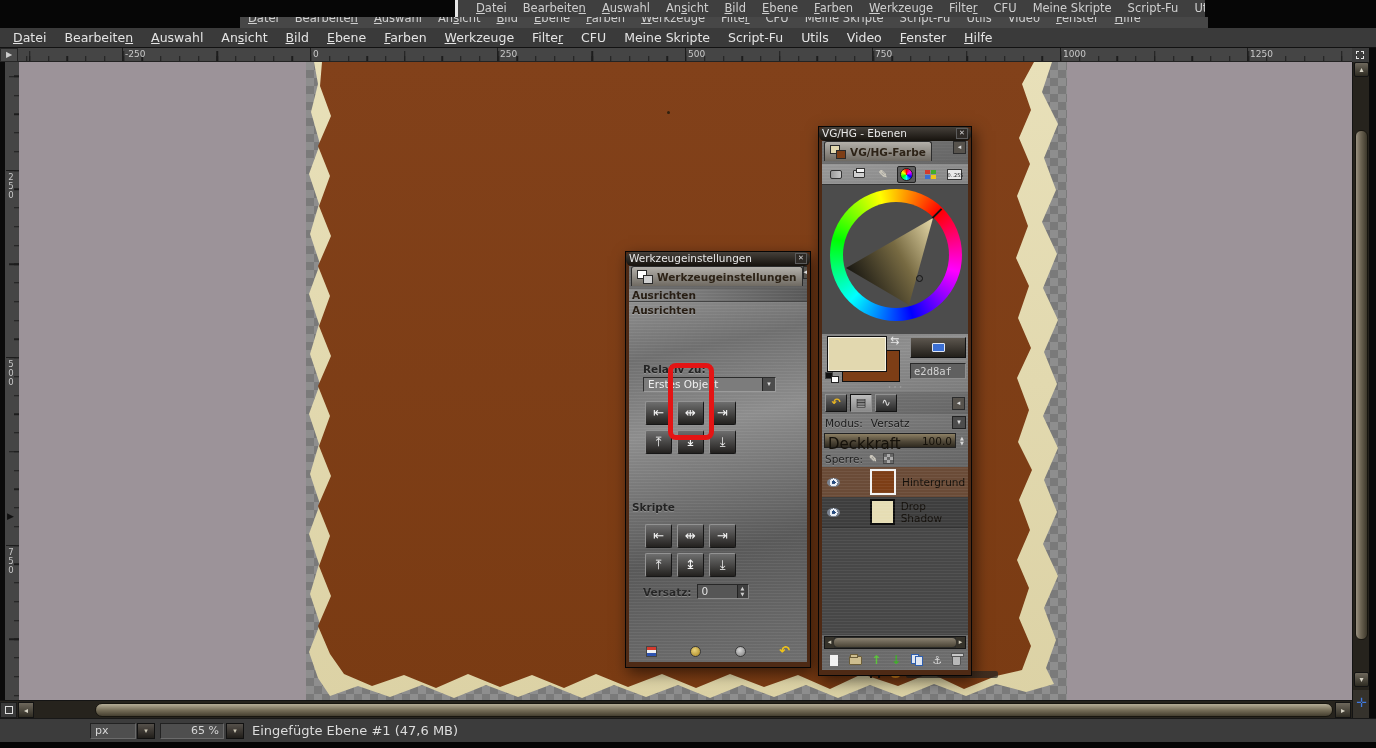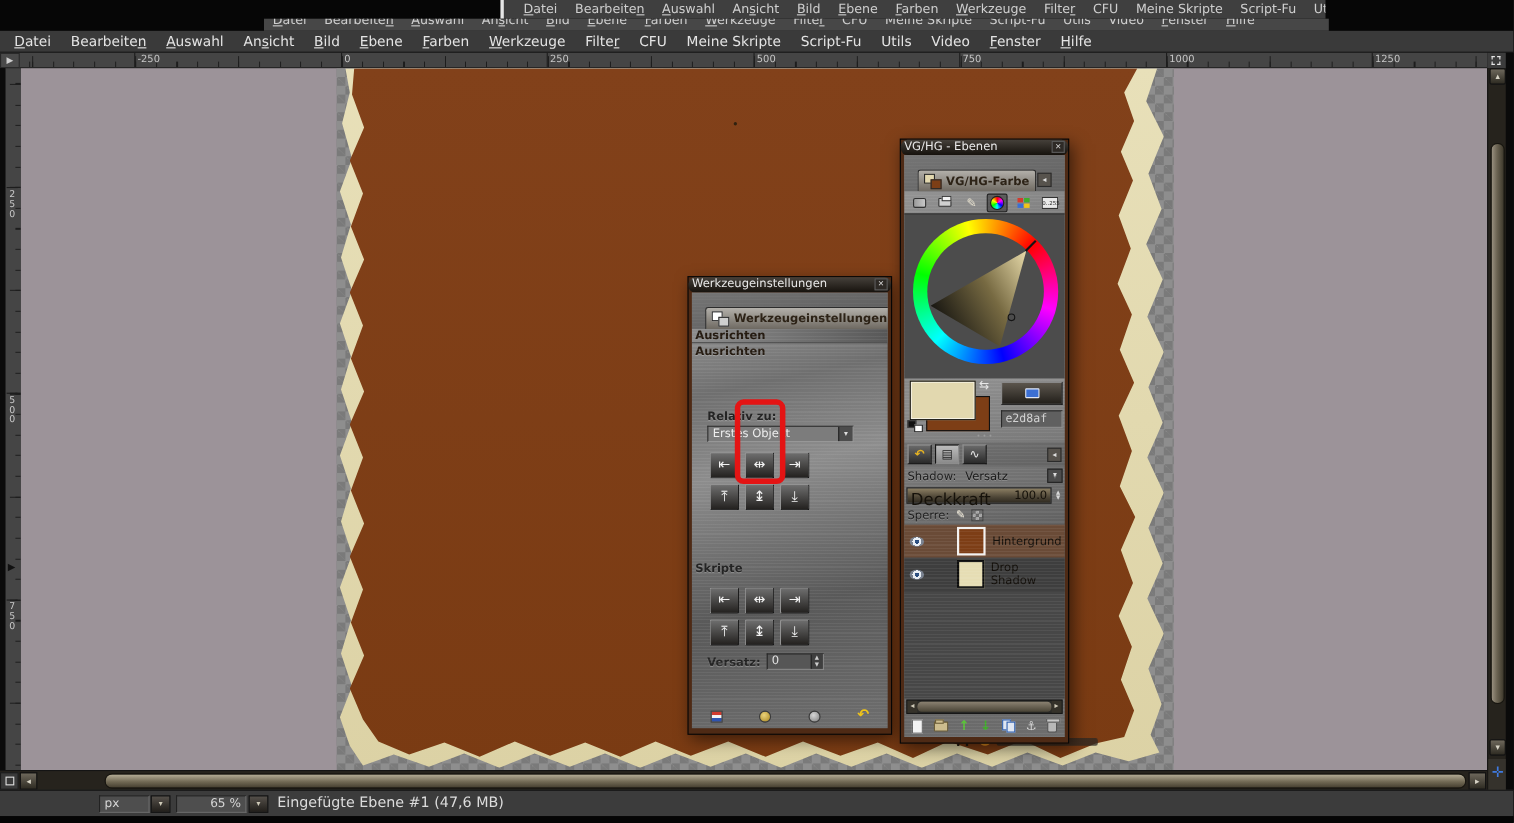--- a/index.html
+++ b/index.html
@@ -115,22 +115,22 @@
   .dlg-title { height:14px; background:linear-gradient(180deg,#45403a,#16120d);
     color:#e8e8e8; font-size:10.5px; line-height:13px; padding:0 3px; display:flex;border-radius:6px; }
   .dlg-title .t { flex:1 1 auto; }
   .dlg-close { width:12px; height:11px; margin-top:1px; background:#2e2a26;
     border:1px solid #5c5c5c; color:#d8d8d8; font-size:7px; text-align:center;
     line-height:9px; }
   .dlg-body { position:relative; margin:0 3px 3px 3px; overflow:hidden;
     background:linear-gradient(168deg,#a2a2a2 0%,#6f6f6f 22%,#8d8d8d 40%,#595959 70%,#6e6e6e 100%); }
   .dlg-body::before { content:""; position:absolute; inset:0; pointer-events:none;
     background:repeating-linear-gradient(180deg,rgba(255,255,255,.06) 0 1px,transparent 1px 3px); }
-  .tabrow { position:relative; height:33px; background:rgba(0,0,0,.28); display:flex;
-    align-items:flex-end; padding:0 12px; }
+  .tabrow { position:relative; height:23px; background:rgba(0,0,0,.28); display:flex;
+    align-items:flex-start; padding:0 2px; }
   .tab { display:flex; align-items:center; gap:4px; height:20px;
     background:linear-gradient(180deg,#b3b0aa,#6f6a62); border:1px solid #2c2c2c;
     border-bottom:none; border-radius:3px 3px 0 0; padding:0 5px; }
   .tab .lbl { font-size:10.5px; font-weight:bold; color:#2d2317; white-space:nowrap; }
   .tabmenu { margin-left:auto; width:13px; height:13px; margin-bottom:4px; background:#57534d;
     border:1px solid #2b2b2b; color:#ddd; font-size:7px; text-align:center; line-height:11px; }
 
   
   #tooldlg { left:625px; top:251px; width:186px; height:417px; }
   #tooldlg .dlg-body { height:396px; }
@@ -552,21 +552,21 @@
       <div class="griprow">• • •</div>
 
       <div class="navrow2">
         <span class="nb"><span class="gold">↶</span></span>
         <span class="nb pressed">▤</span>
         <span class="nb">∿</span>
         <div class="tabmenu">◂</div>
       </div>
 
       <div class="modusrow">
-        <span>Shadow:</span>
+        <span>Modus:</span>
         <span class="val">Versatz</span>
         <span class="dd">▾</span>
       </div>
 
       <div class="opacityrow">
         <div class="slider">
           <span class="sl">Deckkraft</span>
           <span class="sv">100.0</span>
         </div>
         <div class="minispin">

